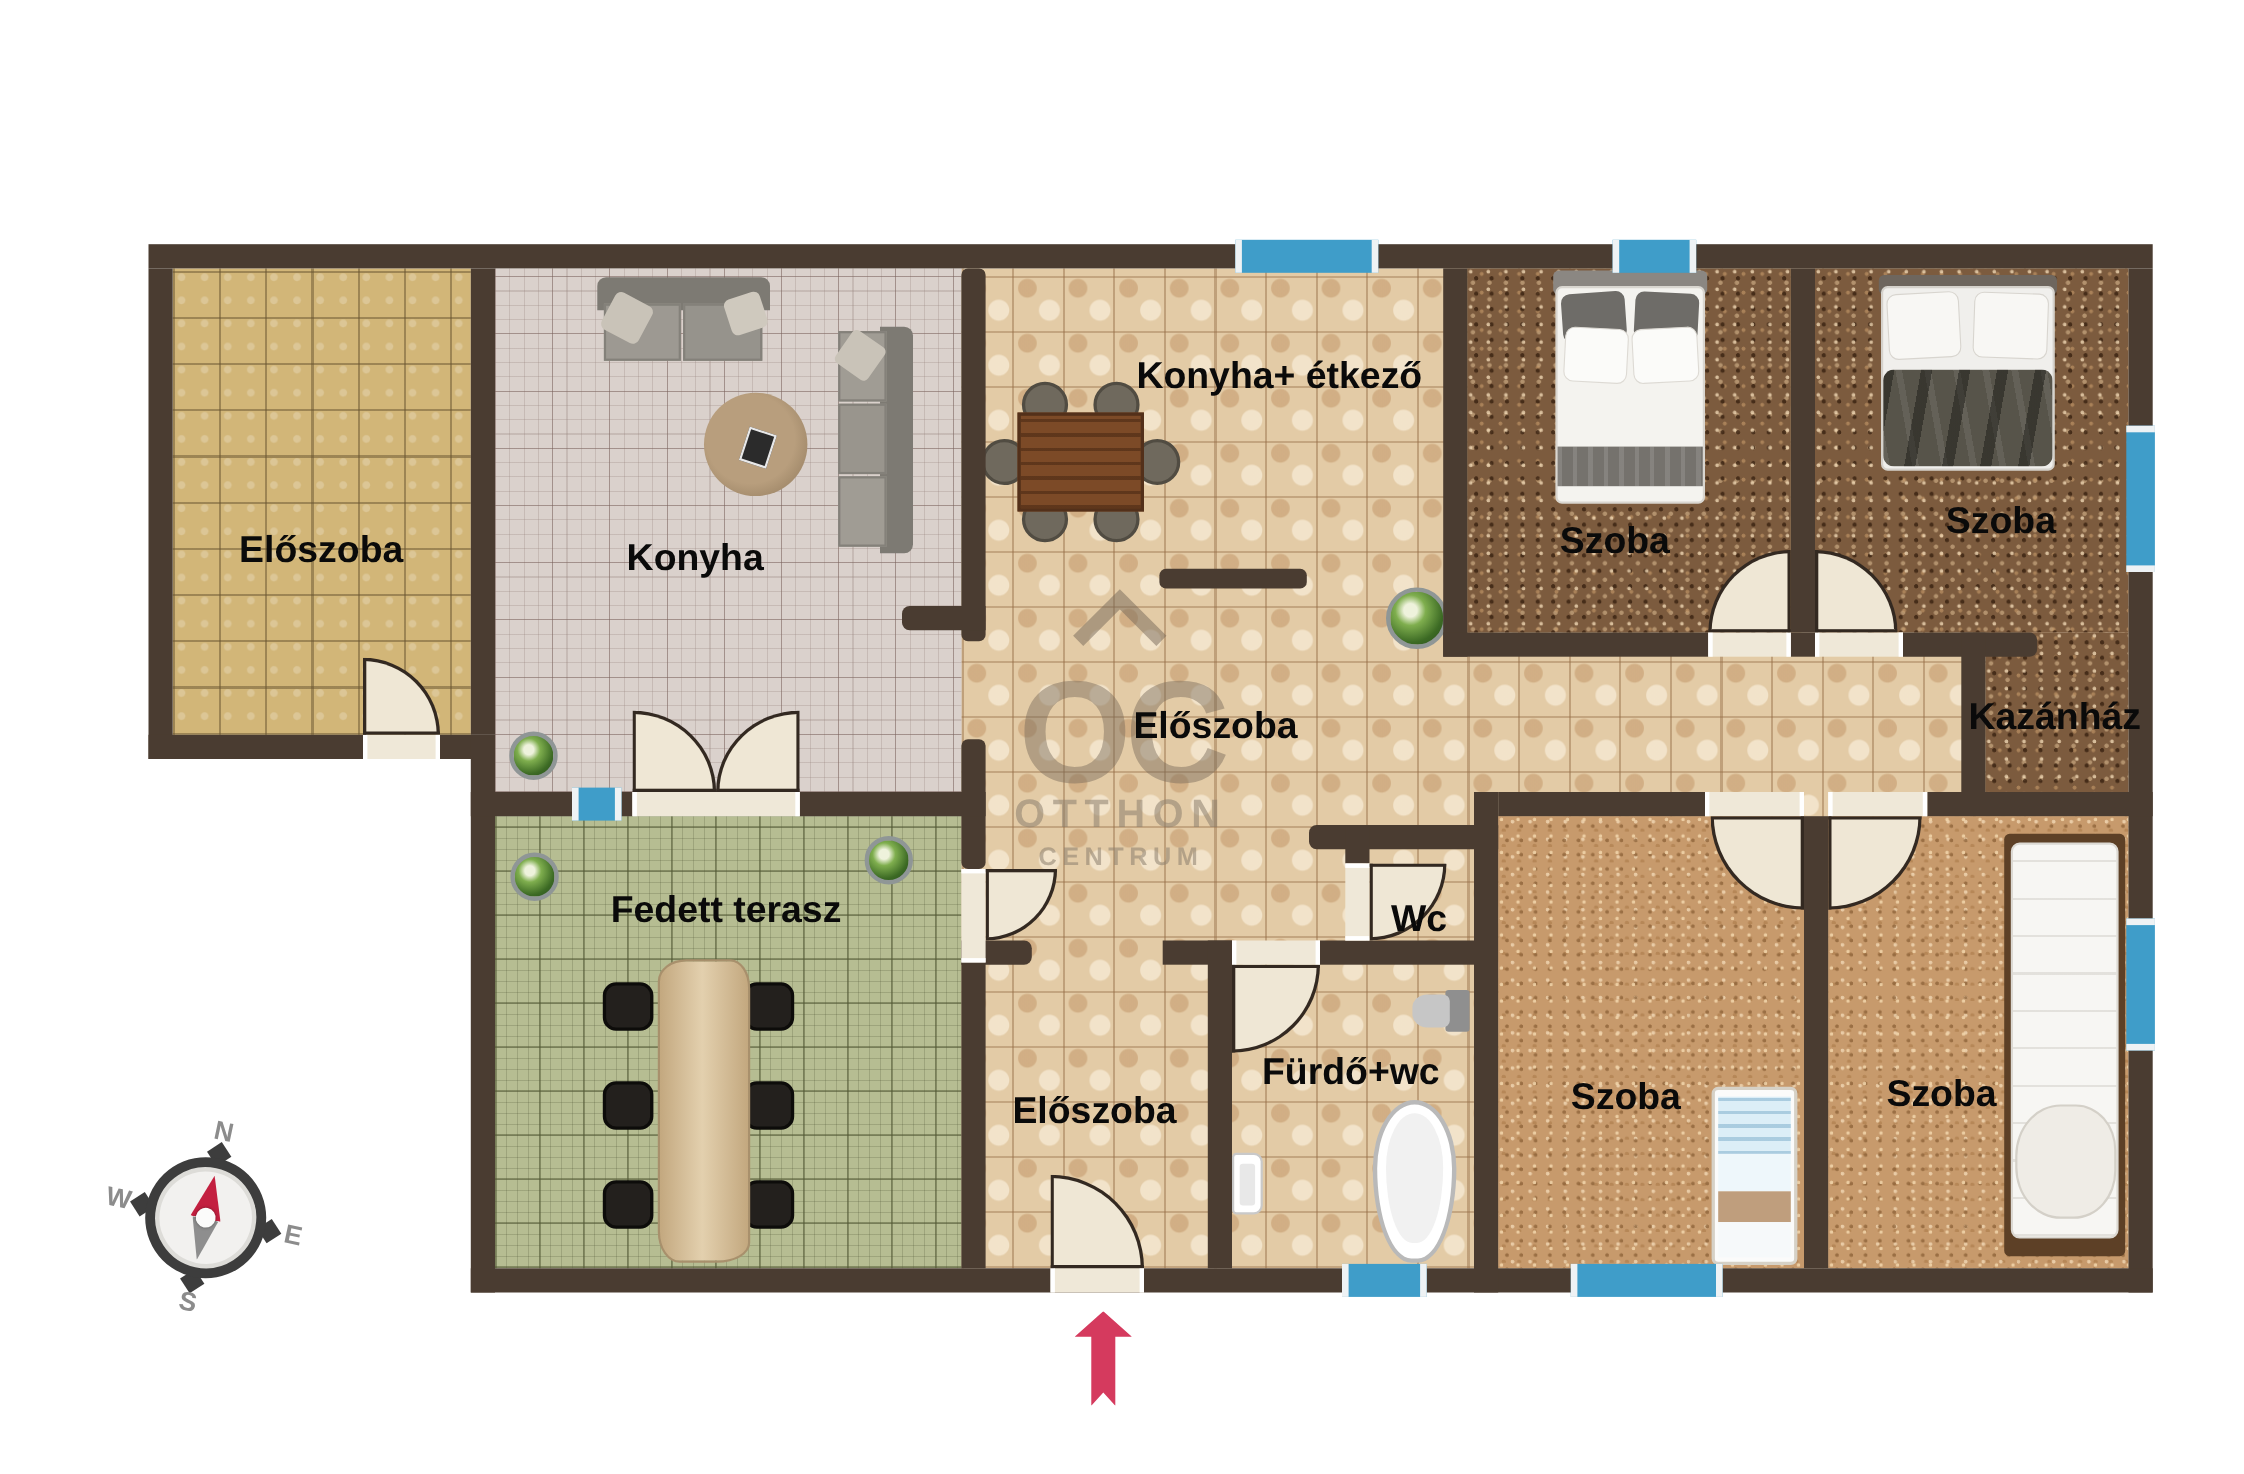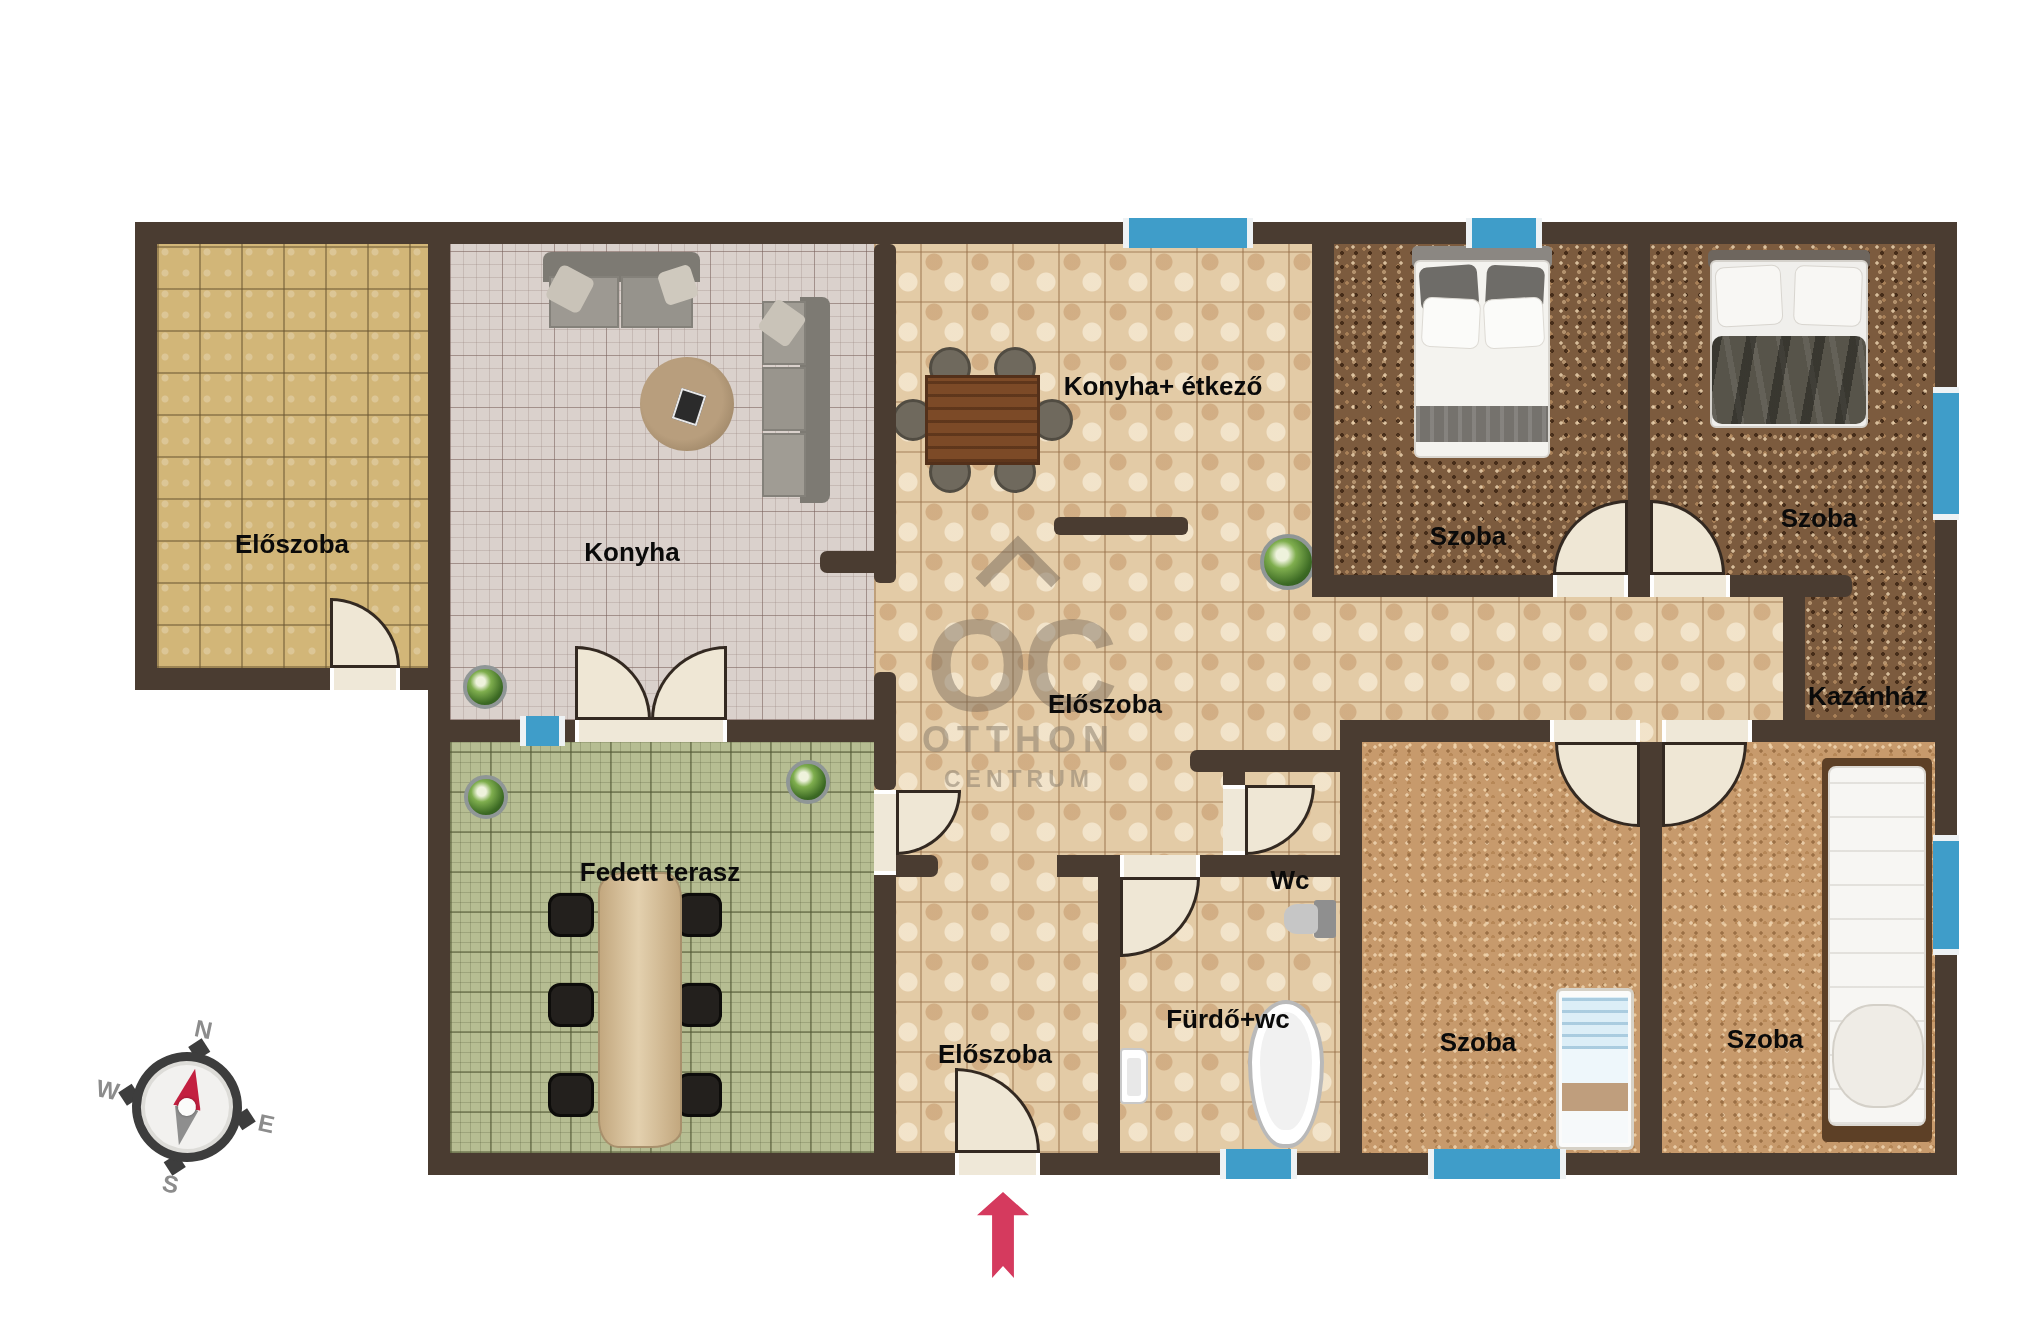--- a/index.html
+++ b/index.html
@@ -3,21 +3,21 @@
 <meta charset="utf-8">
 <style>
   html,body{margin:0;padding:0;background:#ffffff;}
   body{width:2040px;height:1340px;font-family:"Liberation Sans",sans-serif;}
   #plan{position:relative;width:2040px;height:1340px;background:#fff;overflow:hidden;}
   .abs{position:absolute;}
   .wall{position:absolute;background:#4a3c31;}
   .rend{border-radius:6px;}
   .rendL{border-top-left-radius:7px;border-bottom-left-radius:7px;}
   .rendR{border-top-right-radius:7px;border-bottom-right-radius:7px;}
-  .lbl{position:absolute;transform:translate(-50%,-50%);font-weight:bold;font-size:26px;color:#0a0a0a;white-space:nowrap;letter-spacing:0px;margin-top:44px;}
+  .lbl{position:absolute;transform:translate(-50%,-50%);font-weight:bold;font-size:34px;color:#0a0a0a;white-space:nowrap;letter-spacing:0px;}
   .title{position:absolute;transform:translate(-50%,-50%);font-weight:bold;font-size:35px;color:#101010;white-space:nowrap;}
 
   
   .floor-beige{background-color:#e3cba6;background-image:
     repeating-linear-gradient(90deg, rgba(148,108,69,.45) 0 2px, rgba(0,0,0,0) 2px 46px),
     repeating-linear-gradient(0deg, rgba(148,108,69,.40) 0 2px, rgba(0,0,0,0) 2px 50px),
     radial-gradient(circle at 14px 18px, rgba(188,140,92,.45) 0 8px, rgba(188,140,92,0) 9px),
     radial-gradient(circle at 34px 38px, rgba(255,247,232,.55) 0 9px, rgba(255,247,232,0) 10px);
     background-size:auto,auto,46px 50px,46px 50px;}
   .floor-kaz{background-color:#d2b678;background-image:

